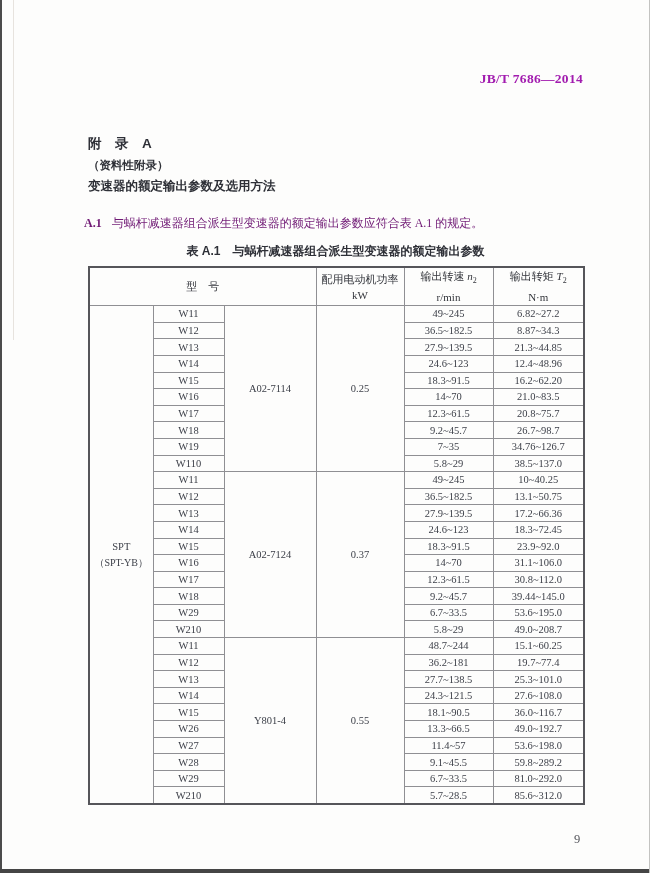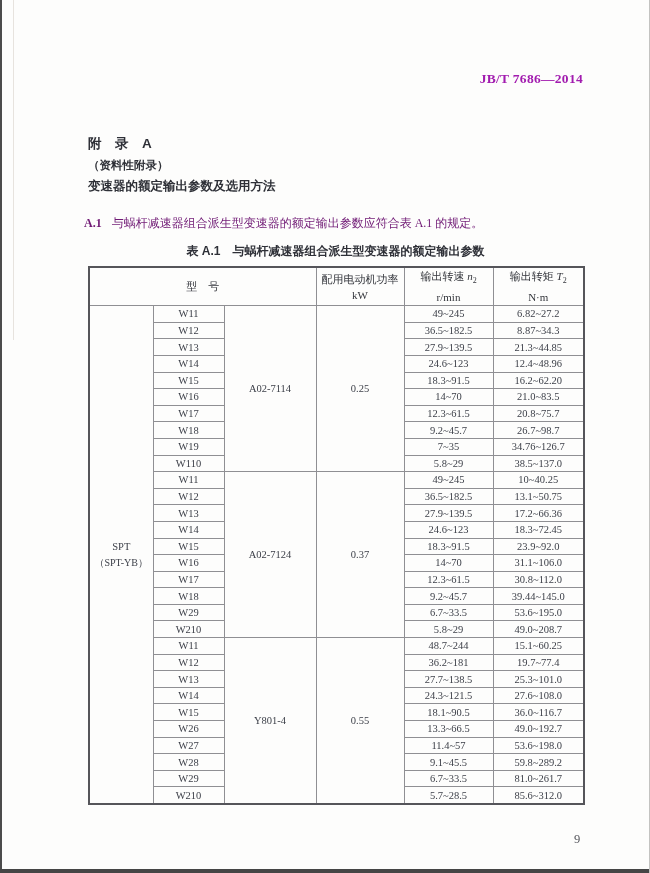--- a/index.html
+++ b/index.html
@@ -255,21 +255,21 @@
           <td>53.6~198.0</td>
         </tr>
         <tr>
           <td>W28</td>
           <td>9.1~45.5</td>
           <td>59.8~289.2</td>
         </tr>
         <tr>
           <td>W29</td>
           <td>6.7~33.5</td>
-          <td>81.0~261.7</td>
+          <td>81.0~292.0</td>
         </tr>
         <tr>
           <td>W210</td>
           <td>5.7~28.5</td>
           <td>85.6~312.0</td>
         </tr>
       </tbody>
   </table>
 
   <div style="position:absolute;left:574px;top:832px;font-size:12.5px;color:#55565c;">9</div>

